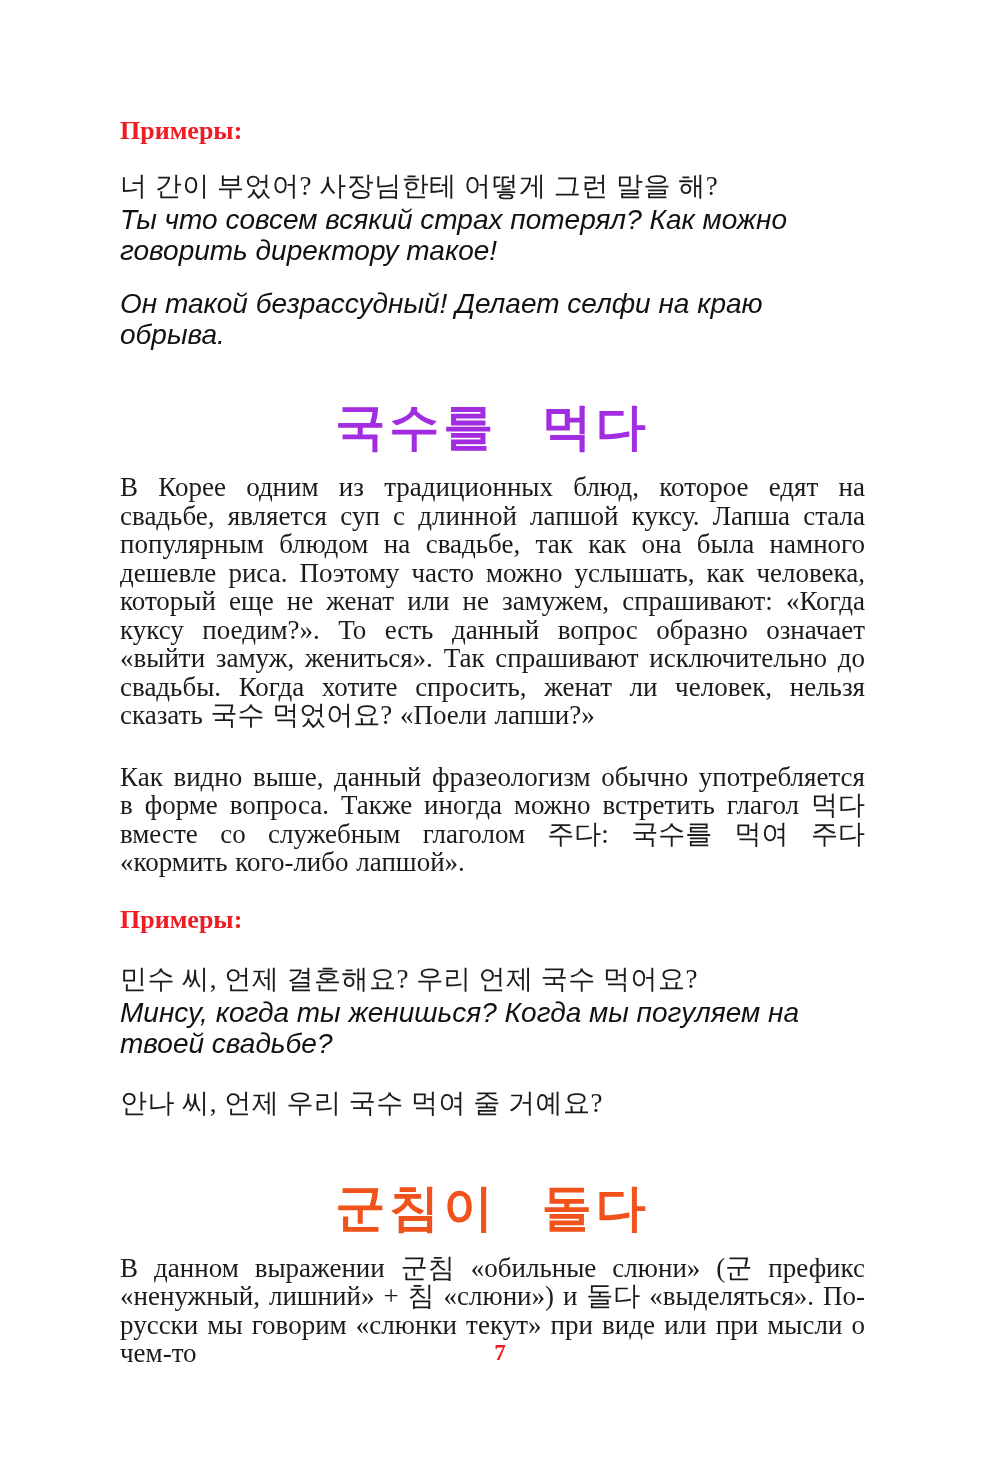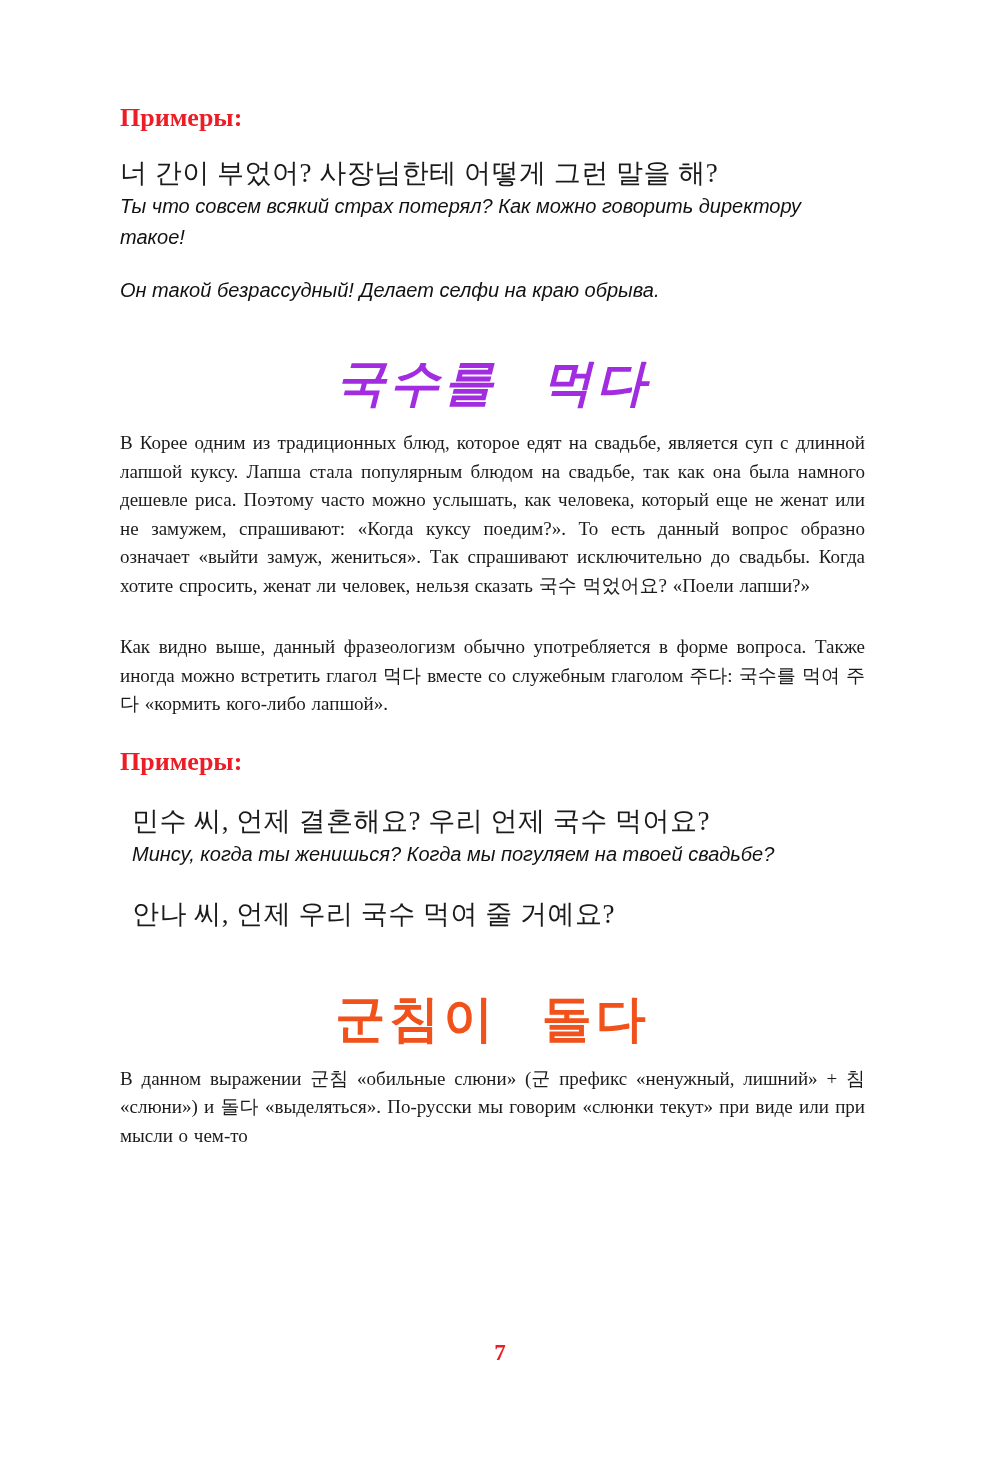--- a/index.html
+++ b/index.html
@@ -16,59 +16,59 @@
     height: 1467px;
     position: relative;
     background: var(--paper);
     overflow: hidden;
     font-family: "Liberation Serif", "DejaVu Serif", serif;
     color: var(--ink);
   }
   .content {
     position: absolute;
     left: 120px;
-    top: 103px;
+    top: 116px;
     width: 745px;
   }
   .label {
     font-family: "Liberation Serif", "DejaVu Serif", serif;
     font-weight: bold;
     font-size: 26px;
     line-height: 30px;
     color: var(--red);
   }
   .example { margin-top: 22px; }
-  .example.tight { margin-top: 26px; margin-left: 12px; }
+  .example.tight { margin-top: 26px; }
   .example .kr {
     font-family: "Liberation Serif", "DejaVu Serif", serif;
     font-size: 27px;
     line-height: 36px;
     color: var(--ink);
     letter-spacing: 0.5px;
   }
   .example .ru {
     font-family: "Liberation Sans", "DejaVu Sans", sans-serif;
     font-style: italic;
-    font-size: 20px;
+    font-size: 28px;
     line-height: 31px;
     color: #111111;
   }
   .heading {
     font-family: "Liberation Serif", "DejaVu Serif", serif;
     font-weight: bold;
     font-size: 50px;
     line-height: 62px;
     text-align: center;
     word-spacing: 28px;
     letter-spacing: 4px;
   }
-  .heading.purple { color: var(--purple); margin-top: 46px; font-style: italic; }
+  .heading.purple { color: var(--purple); margin-top: 46px; }
   .heading.orange { color: var(--orange); margin-top: 56px; }
   .body-para {
-    font-size: 19px;
+    font-size: 27px;
     line-height: 28.5px;
     text-align: justify;
     color: var(--ink);
     margin-top: 15px;
     word-spacing: 1px;
   }
   .body-para.follow { margin-top: 33px; }
   .label.second { margin-top: 28px; }
   .footer {
     position: absolute;

